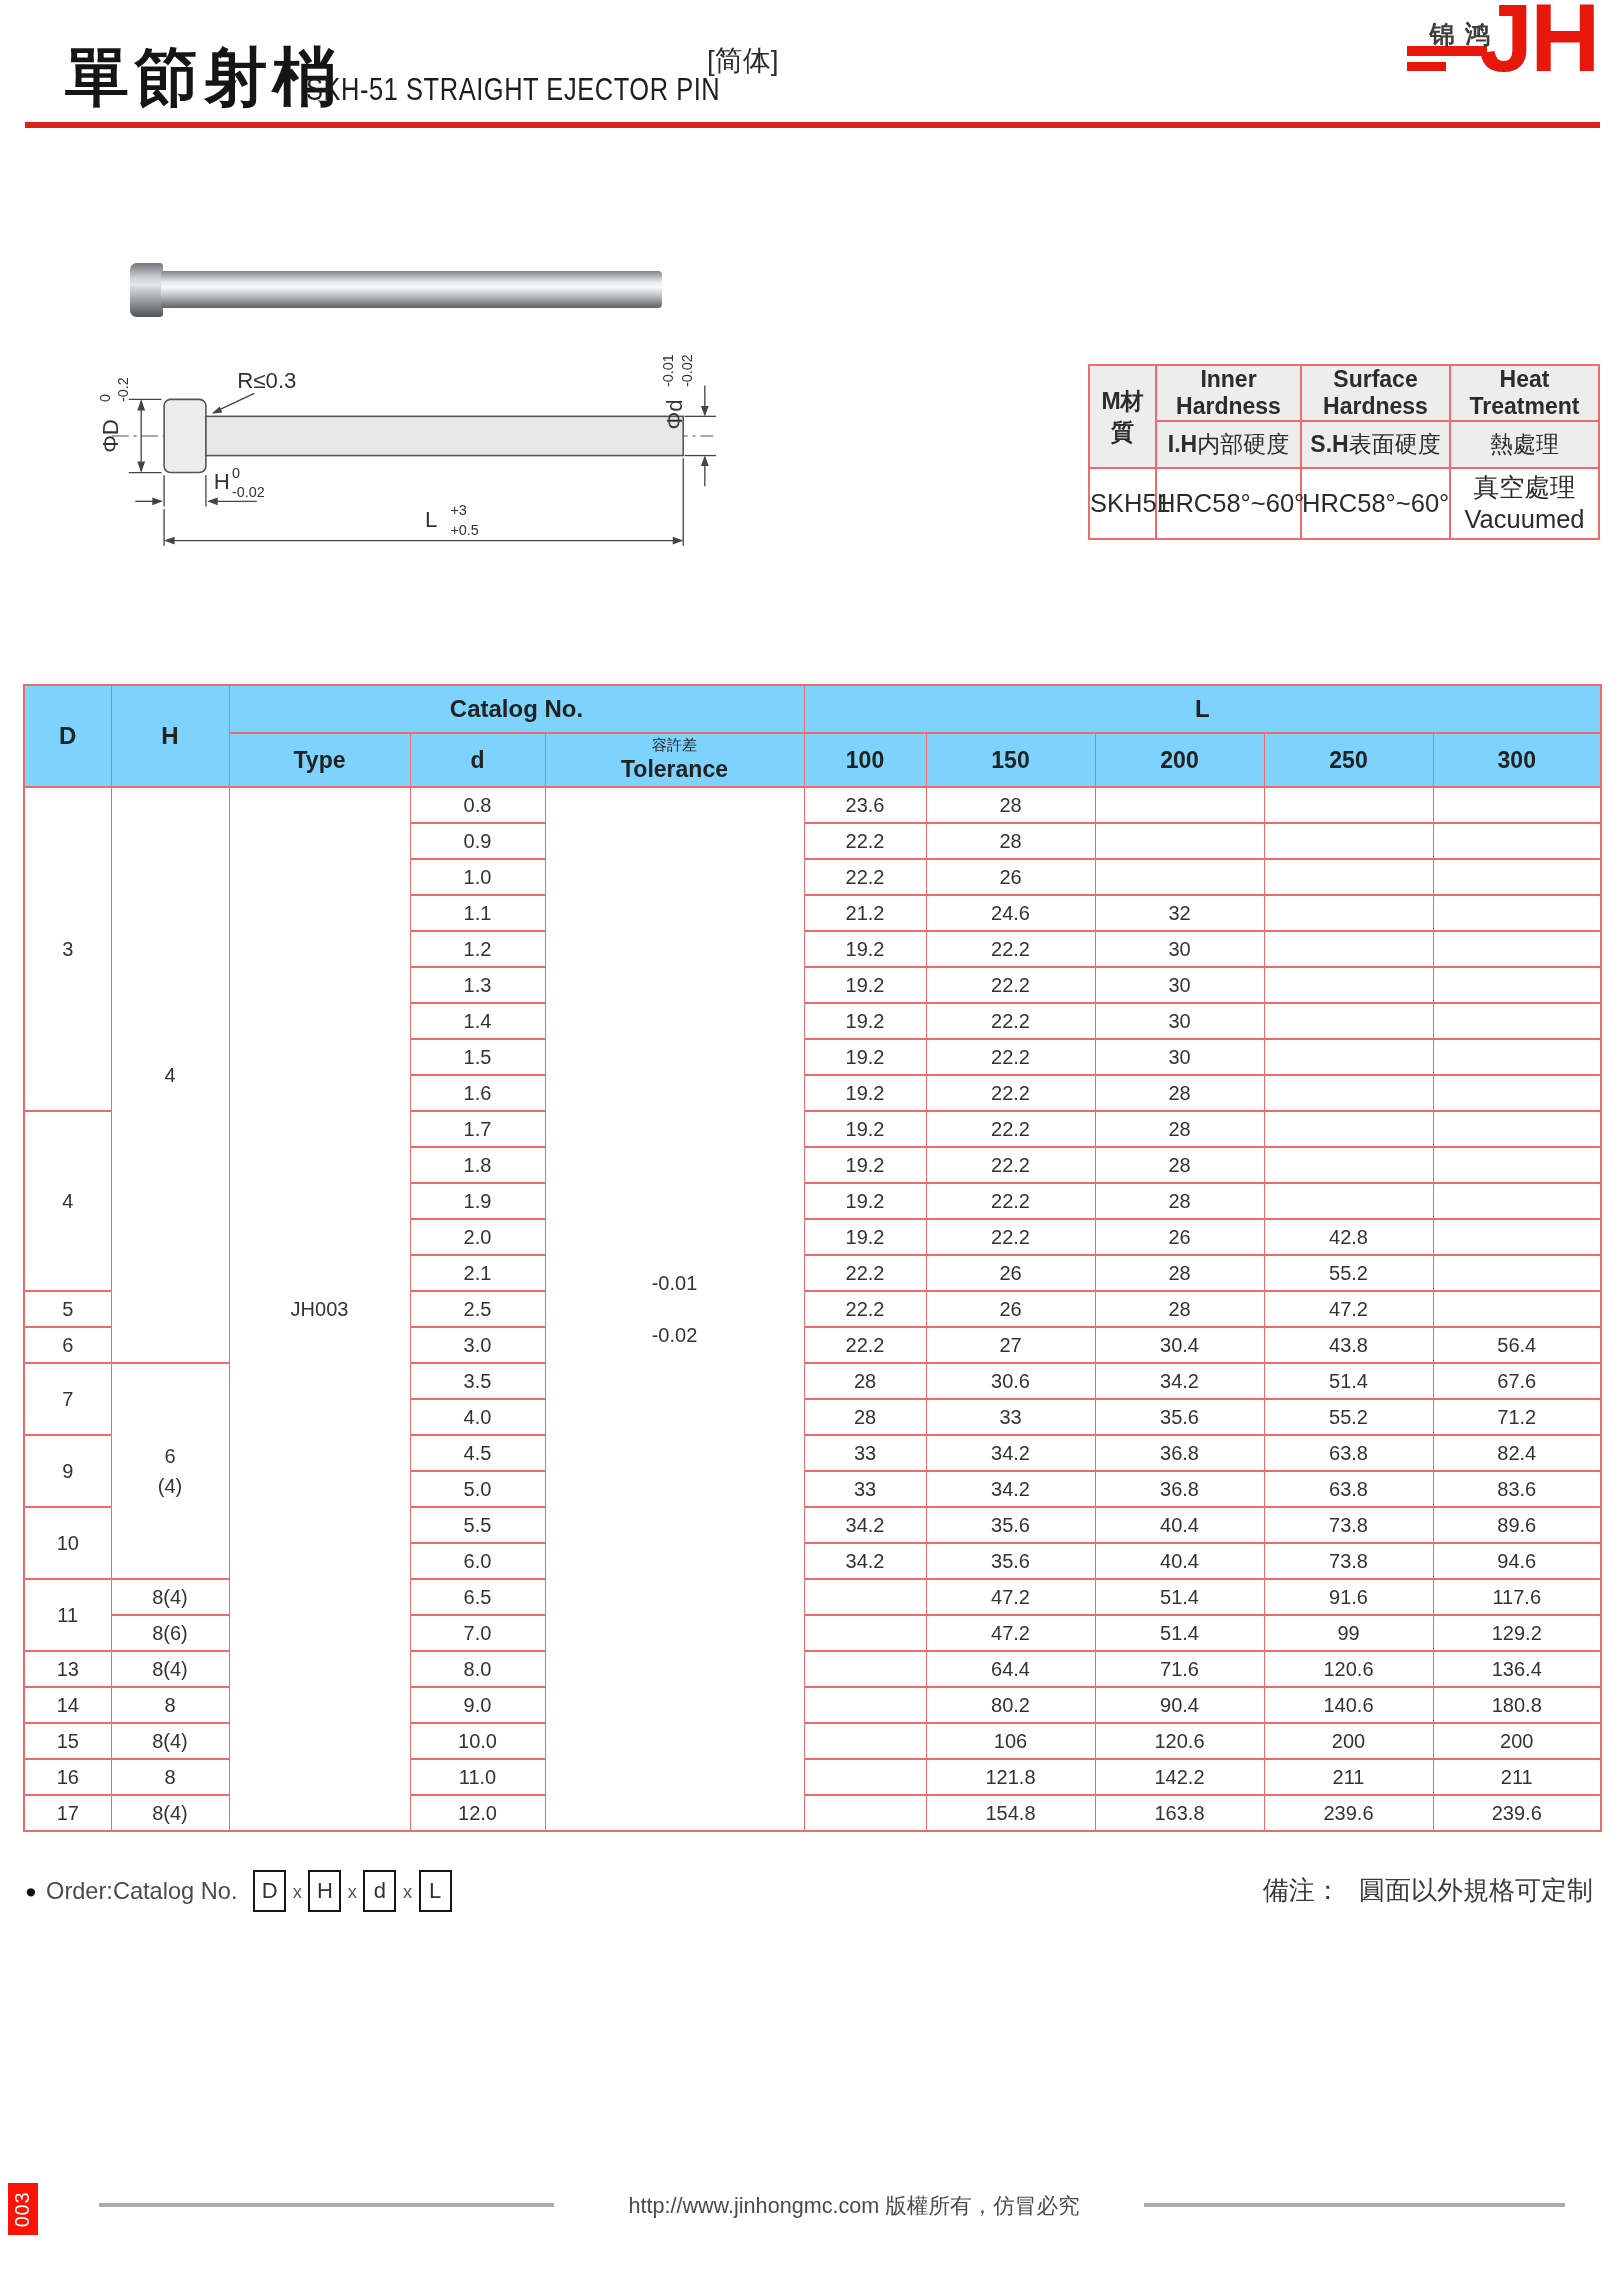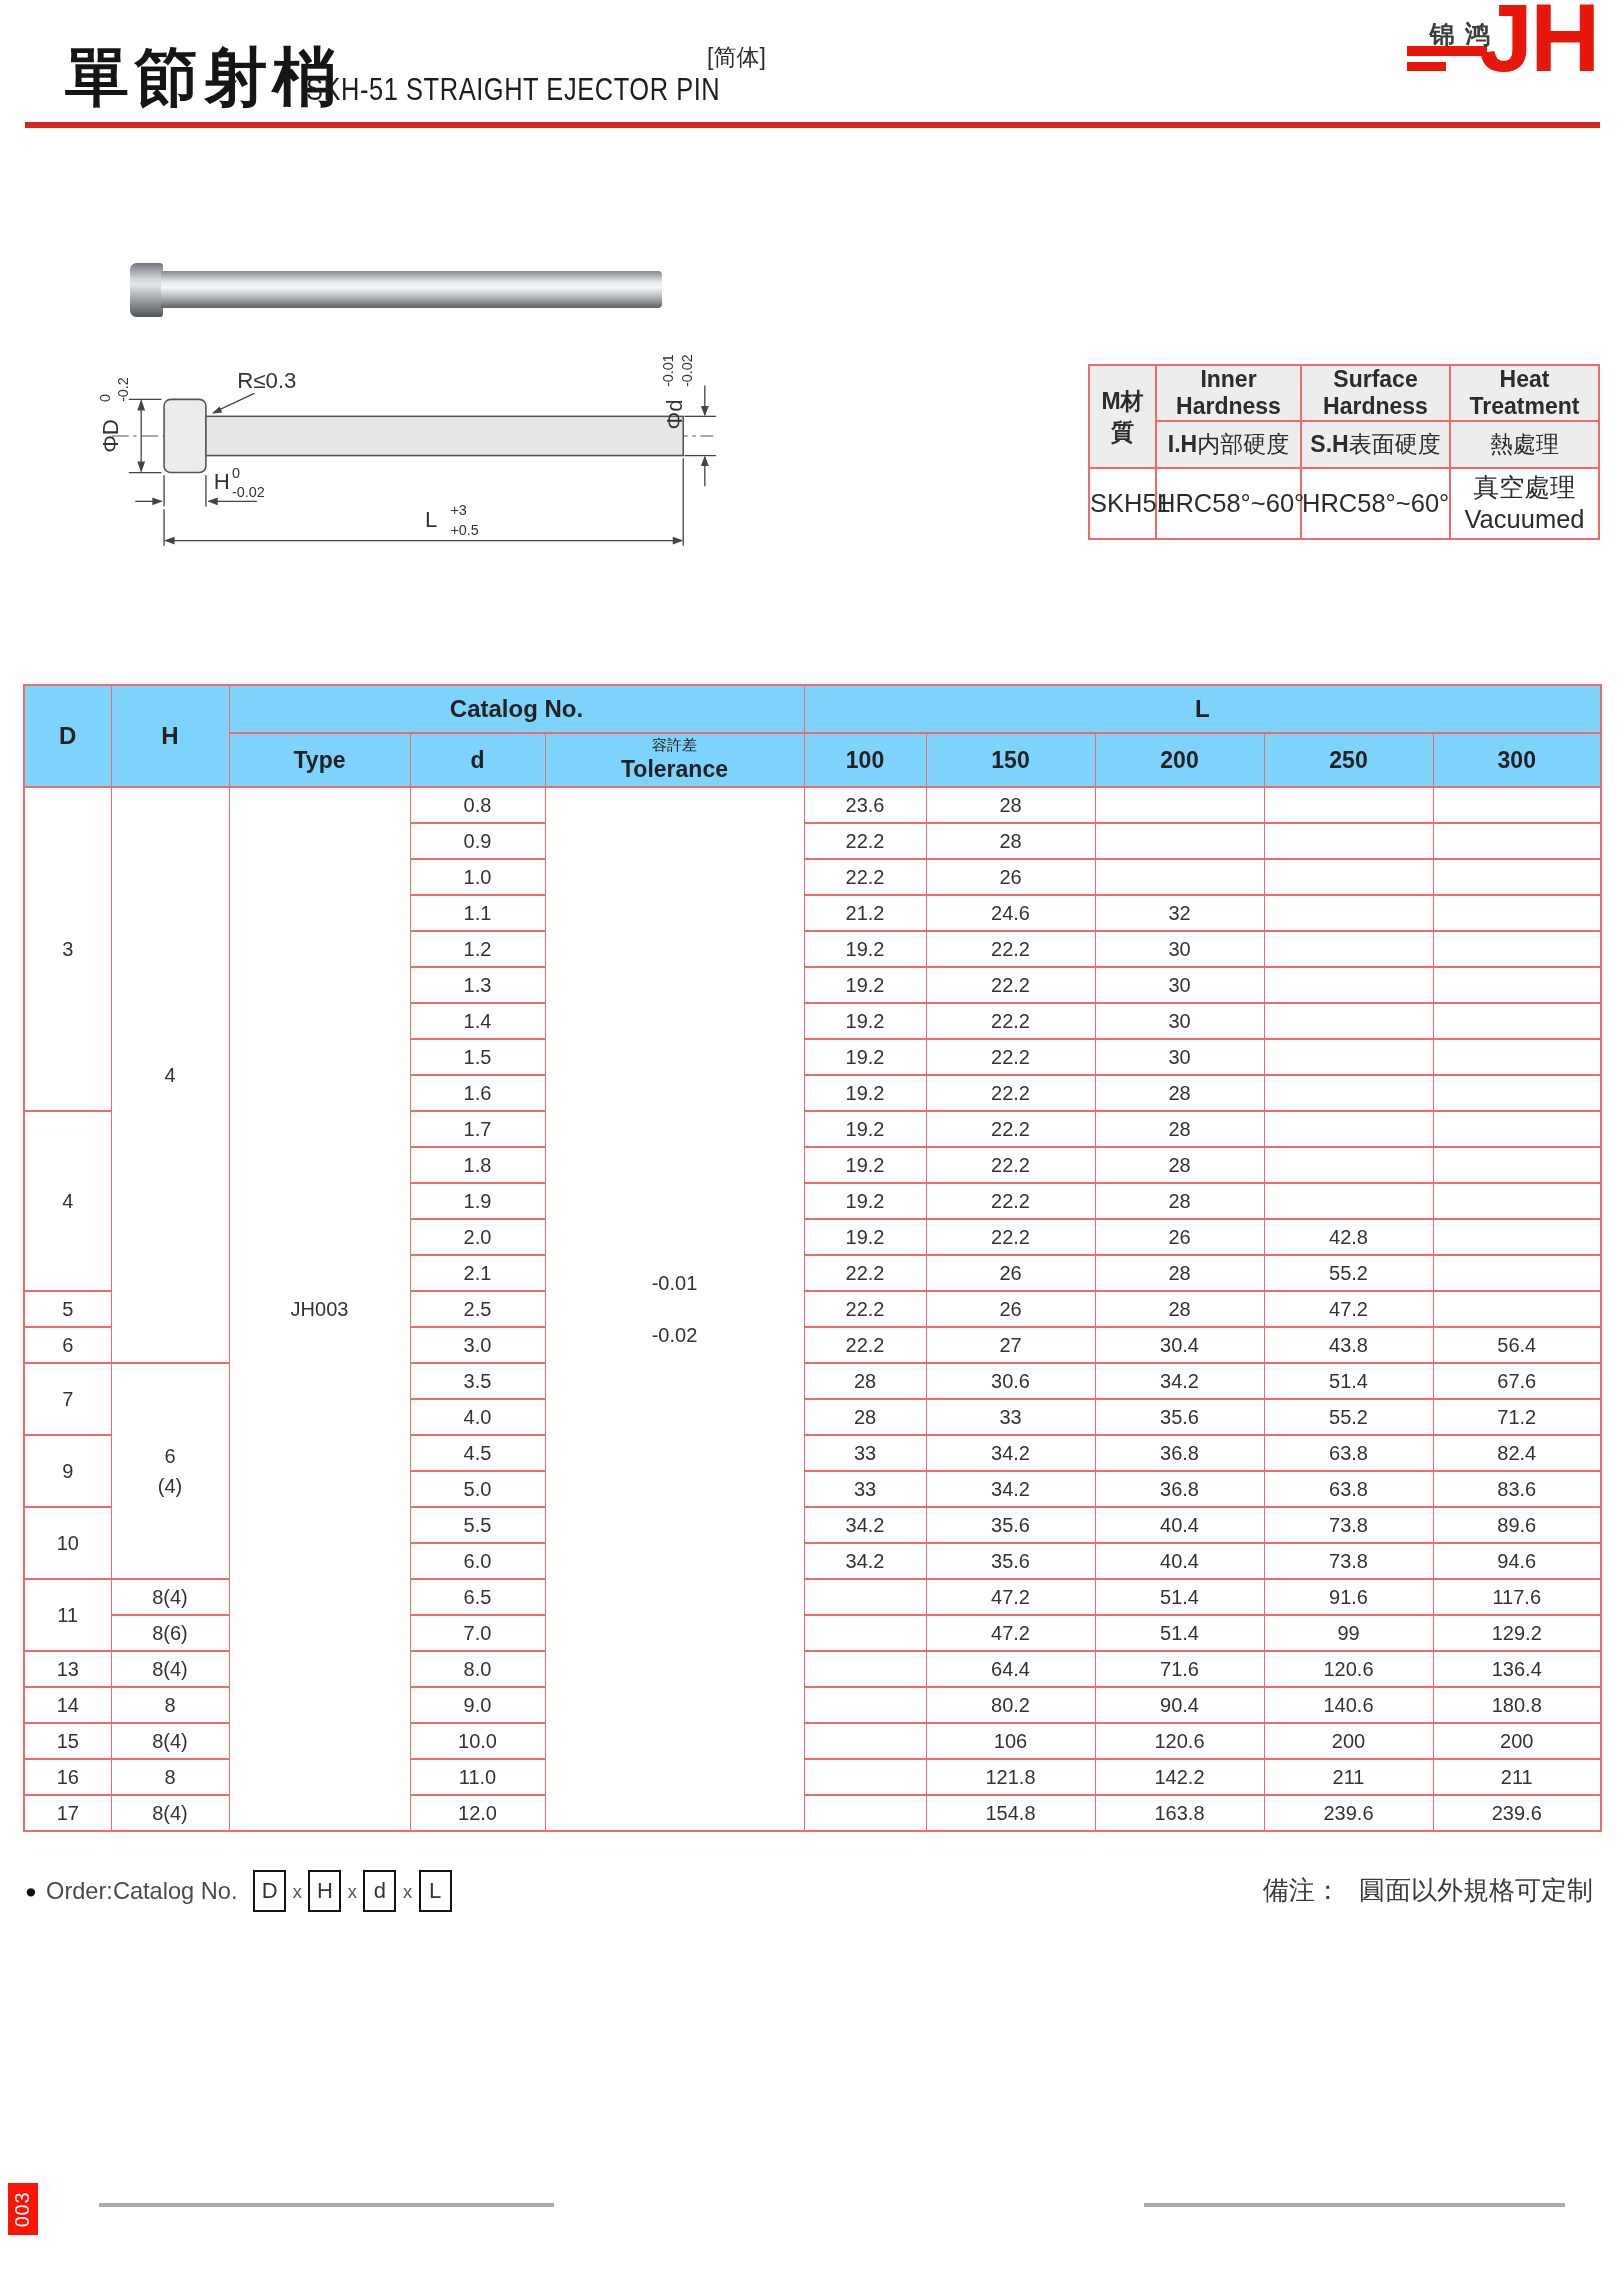--- a/index.html
+++ b/index.html
@@ -4,21 +4,21 @@
 <style>
   html,body{margin:0;padding:0;background:#fff;}
   #page{position:relative;width:1622px;height:2295px;background:#ffffff;overflow:hidden;
         font-family:"Liberation Sans","DejaVu Sans",sans-serif;color:#222;}
 
   
   .title-cjk{position:absolute;left:65px;top:34px;font-family:"Liberation Serif","DejaVu Serif",serif;
              font-size:64px;font-weight:600;letter-spacing:5.2px;color:#151515;white-space:nowrap;}
   .title-en{position:absolute;left:306px;top:72px;font-size:31px;color:#1d1d1d;white-space:nowrap;
             transform:scaleX(0.82);transform-origin:left bottom;letter-spacing:0.7px;}
-  .edition-tag{position:absolute;left:707px;top:42px;font-size:23px;color:#2b2b2b;}
+  .edition-tag{position:absolute;left:707px;top:42px;font-size:28px;color:#2b2b2b;}
   .logo{position:absolute;left:1400px;top:0px;width:216px;height:98px;}
   .logo-cjk{position:absolute;left:29.4px;top:18.3px;font-size:25px;letter-spacing:10.5px;color:#3d3d3d;font-weight:700;white-space:nowrap;}
   .logo-latin{position:absolute;left:79px;top:-18.3px;font-size:97px;font-weight:800;color:#e8170b;letter-spacing:-2.6px;}
   .logo-bar1{position:absolute;left:6.5px;top:46px;width:80px;height:9.8px;background:#e8170b;}
   .logo-bar2{position:absolute;left:6.5px;top:62px;width:39px;height:8.5px;background:#e8170b;}
   .red-rule{position:absolute;left:25px;top:122px;width:1575px;height:5.9px;background:#d8251c;}
 
   
   .pin-photo{position:absolute;left:130px;top:260px;width:537px;height:59px;}
   .pin-head{position:absolute;left:0;top:2.6px;width:33px;height:54px;border-radius:6.5px 3.3px 3.3px 6.5px;
@@ -527,16 +527,17 @@
 
   <div class="note">
     <span>備注：</span><span class="note-text">圓面以外規格可定制</span>
   </div>
 
 
   <div class="page-box">
     <span class="page-num">003</span>
   </div>
   <div class="foot-line-l"></div>
+  <div class="foot-text">http://www.jinhongmc.com 版權所有，仿冒必究</div>
   <div class="foot-line-r"></div>
 
 </div>
 
 
 </body></html>

